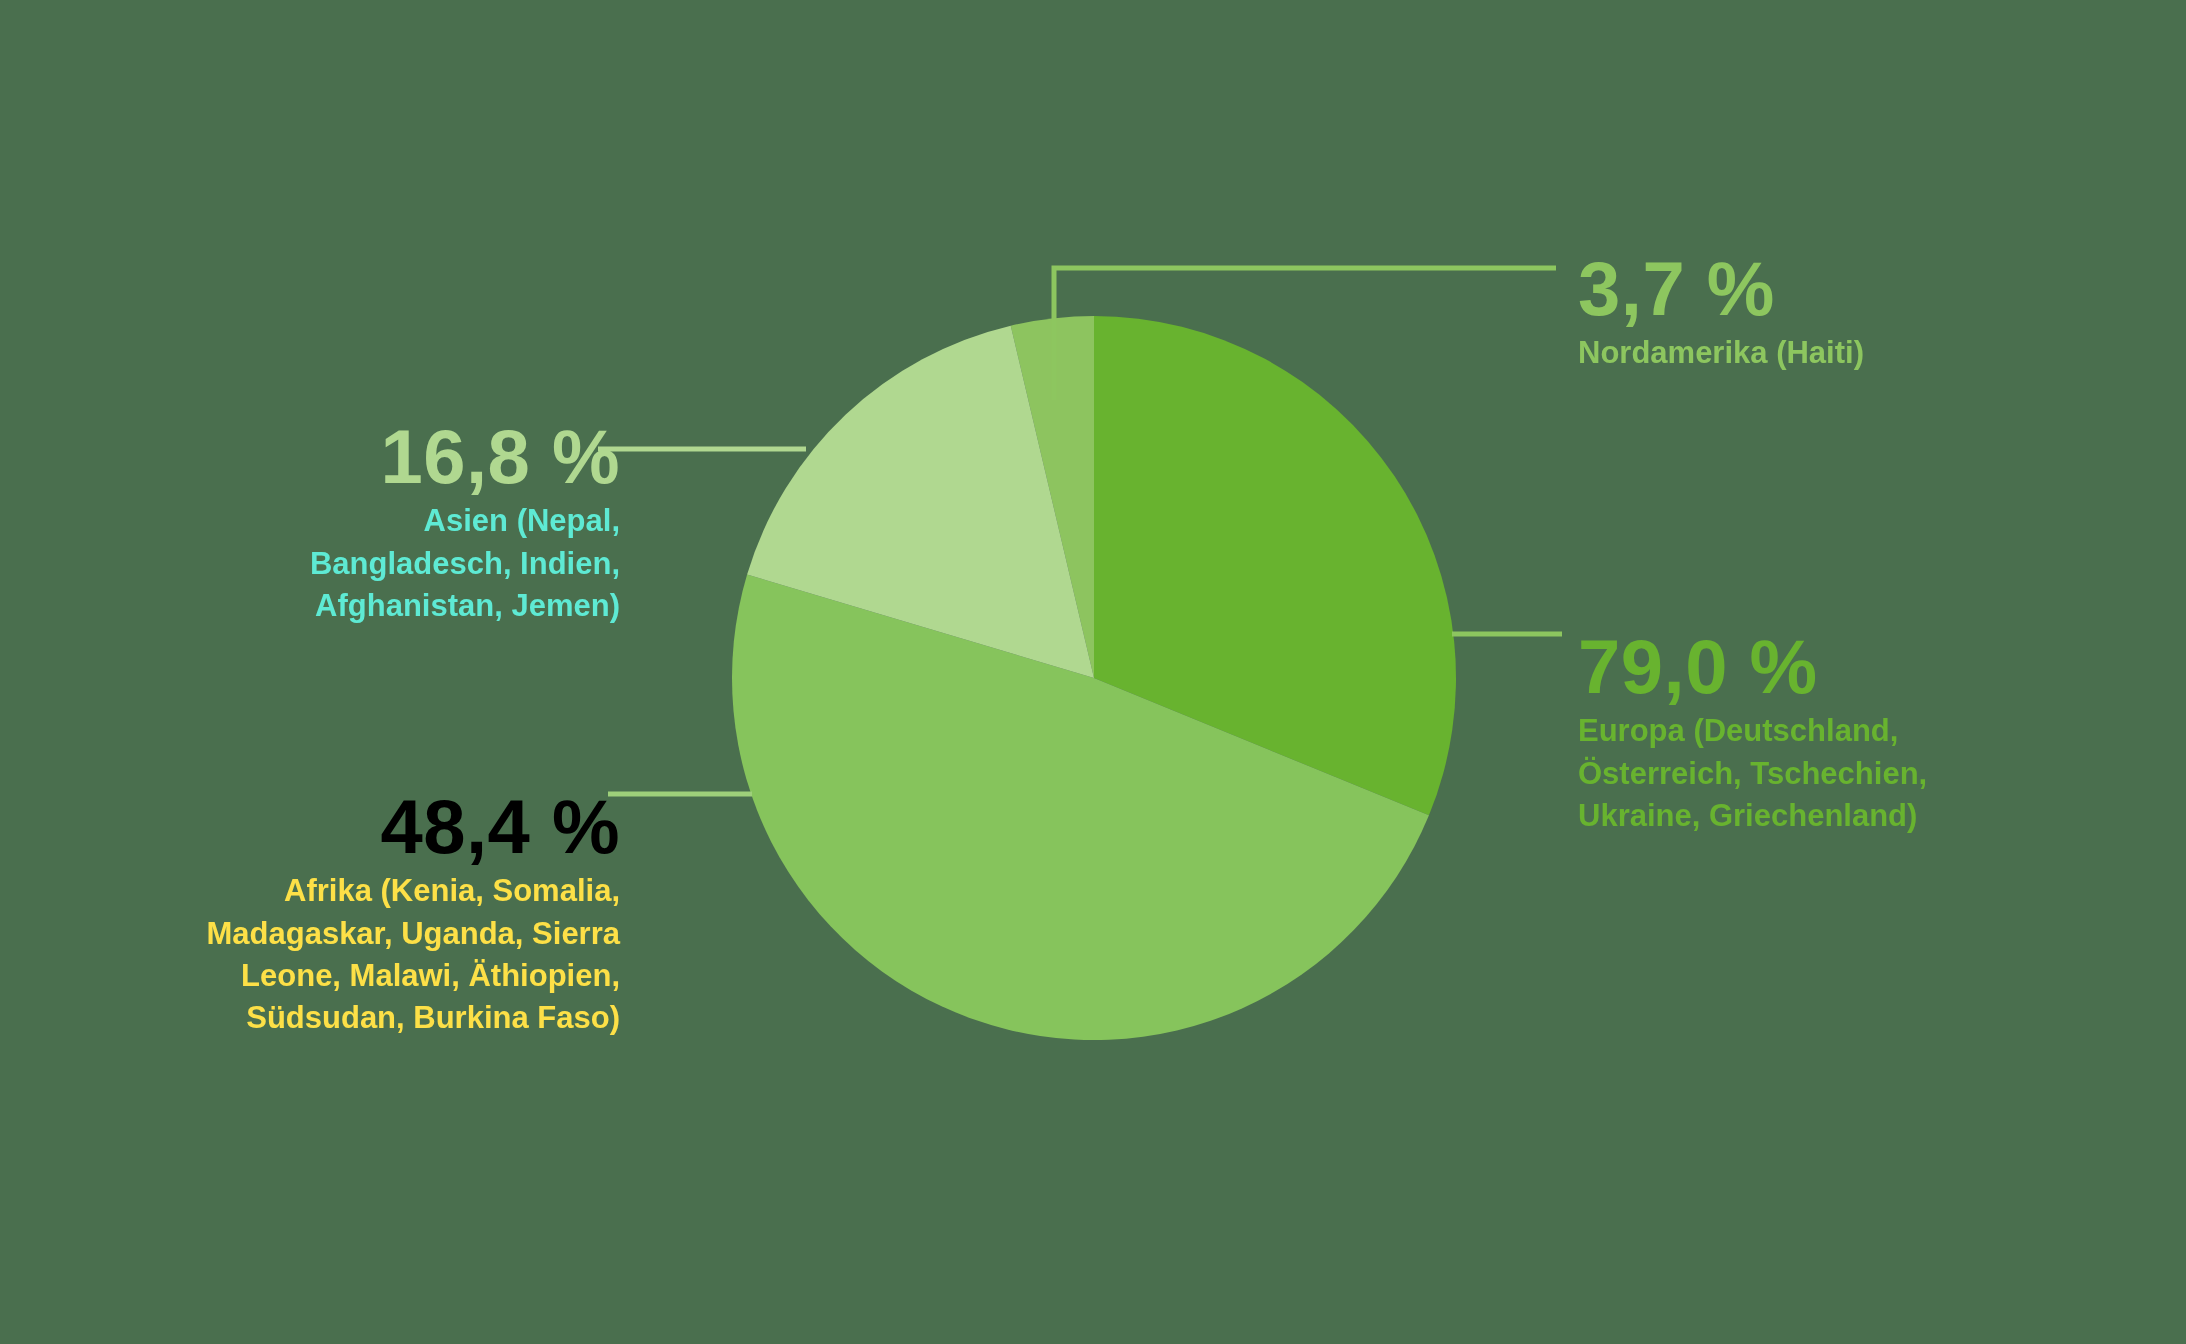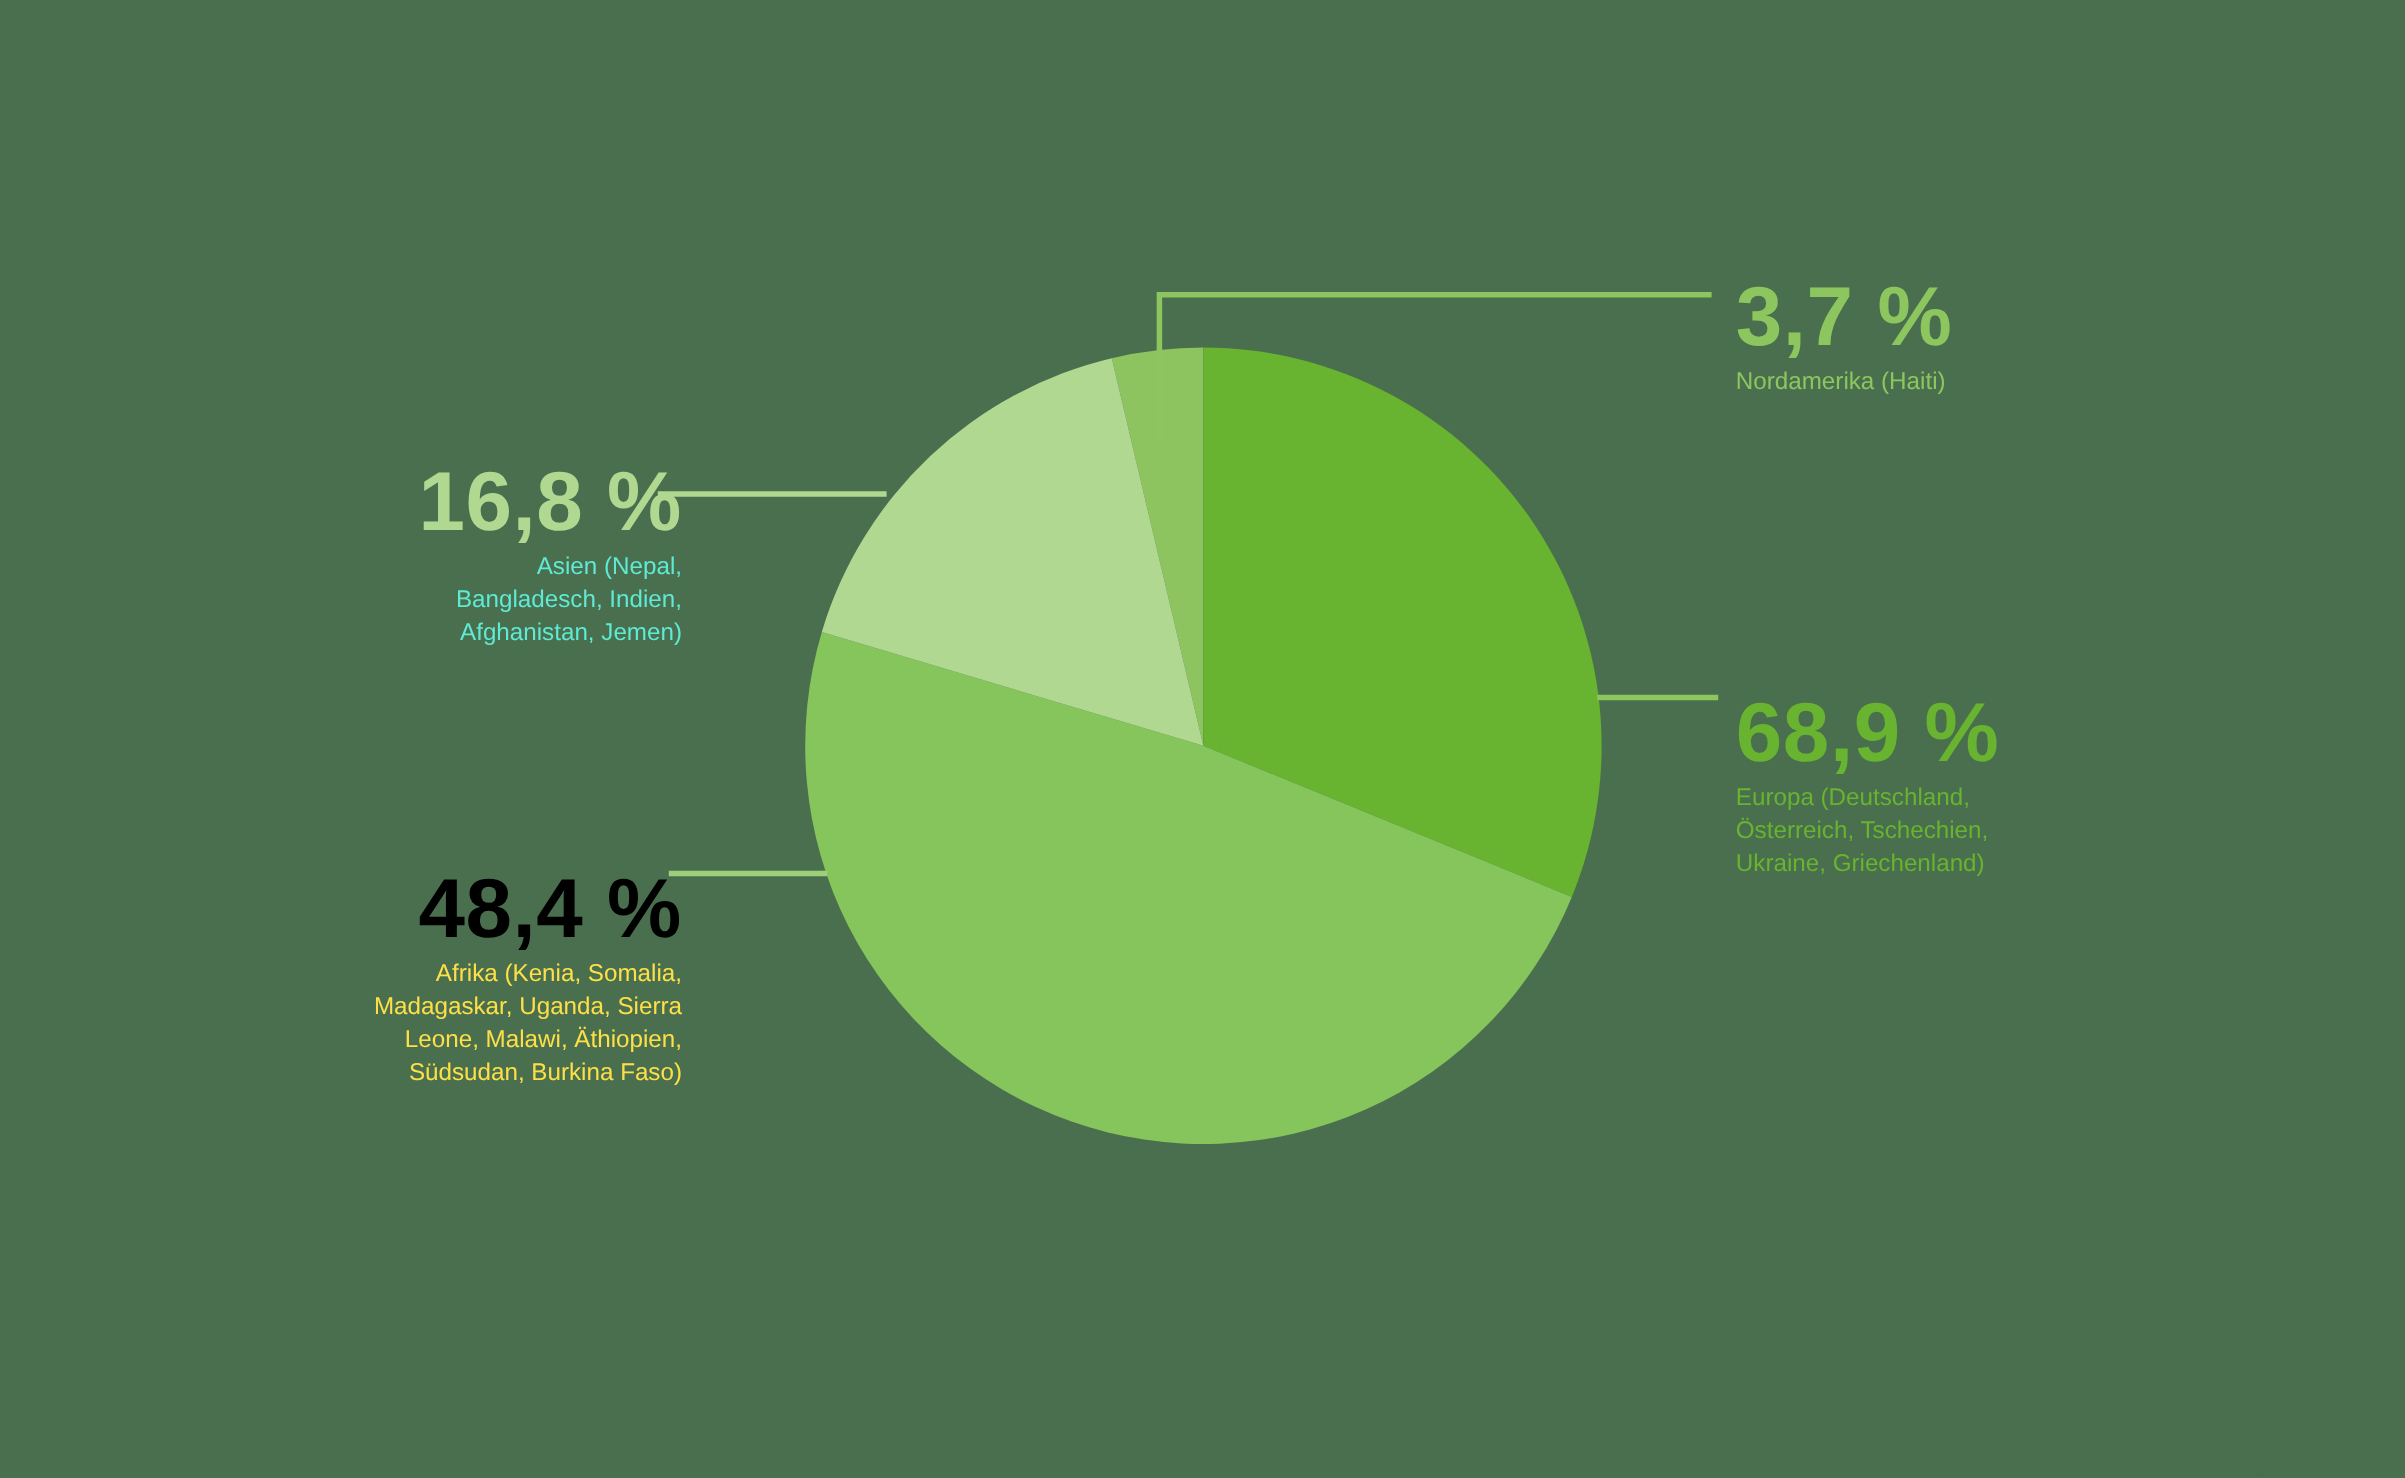--- a/index.html
+++ b/index.html
@@ -37,22 +37,22 @@
   .pct {
     font-weight: 700;
     font-size: 76px;
     line-height: 0.98;
     letter-spacing: 0.5px;
     white-space: nowrap;
     margin: 0;
     padding: 0;
   }
   .desc {
-    font-weight: 400;
-    font-size: 22px;
+    font-weight: 700;
+    font-size: 31px;
     line-height: 1.36;
     margin: 6px 0 0 0;
     padding: 0;
   }
 
   
   #callout-nordamerika {
     left: 1578px;
     top: 252px;
     text-align: left;
@@ -96,21 +96,21 @@
       <line x1="608" y1="794" x2="752" y2="794" stroke="#9ed07a" stroke-width="5"></line>
     </g>
   </svg>
 
   <div class="callout" id="callout-nordamerika">
     <div class="pct" style="color: rgb(141, 198, 95);">3,7 %</div>
     <div class="desc" style="color: rgb(141, 198, 95);">Nordamerika (Haiti)</div>
   </div>
 
   <div class="callout" id="callout-europa">
-    <div class="pct" style="color: rgb(104, 179, 47);">68,9 %</div>
+    <div class="pct" style="color: rgb(104, 179, 47);">79,0 %</div>
     <div class="desc" style="color: rgb(104, 179, 47);">Europa (Deutschland,<br>Österreich, Tschechien,<br>Ukraine, Griechenland)</div>
   </div>
 
   <div class="callout" id="callout-asien">
     <div class="pct" style="color: rgb(176, 216, 144);">16,8 %</div>
     <div class="desc" style="color: #5eead4;">Asien (Nepal,<br>Bangladesch, Indien,<br>Afghanistan, Jemen)</div>
   </div>
 
   <div class="callout" id="callout-afrika">
     <div class="pct" style="color: #000000;">48,4 %</div>

